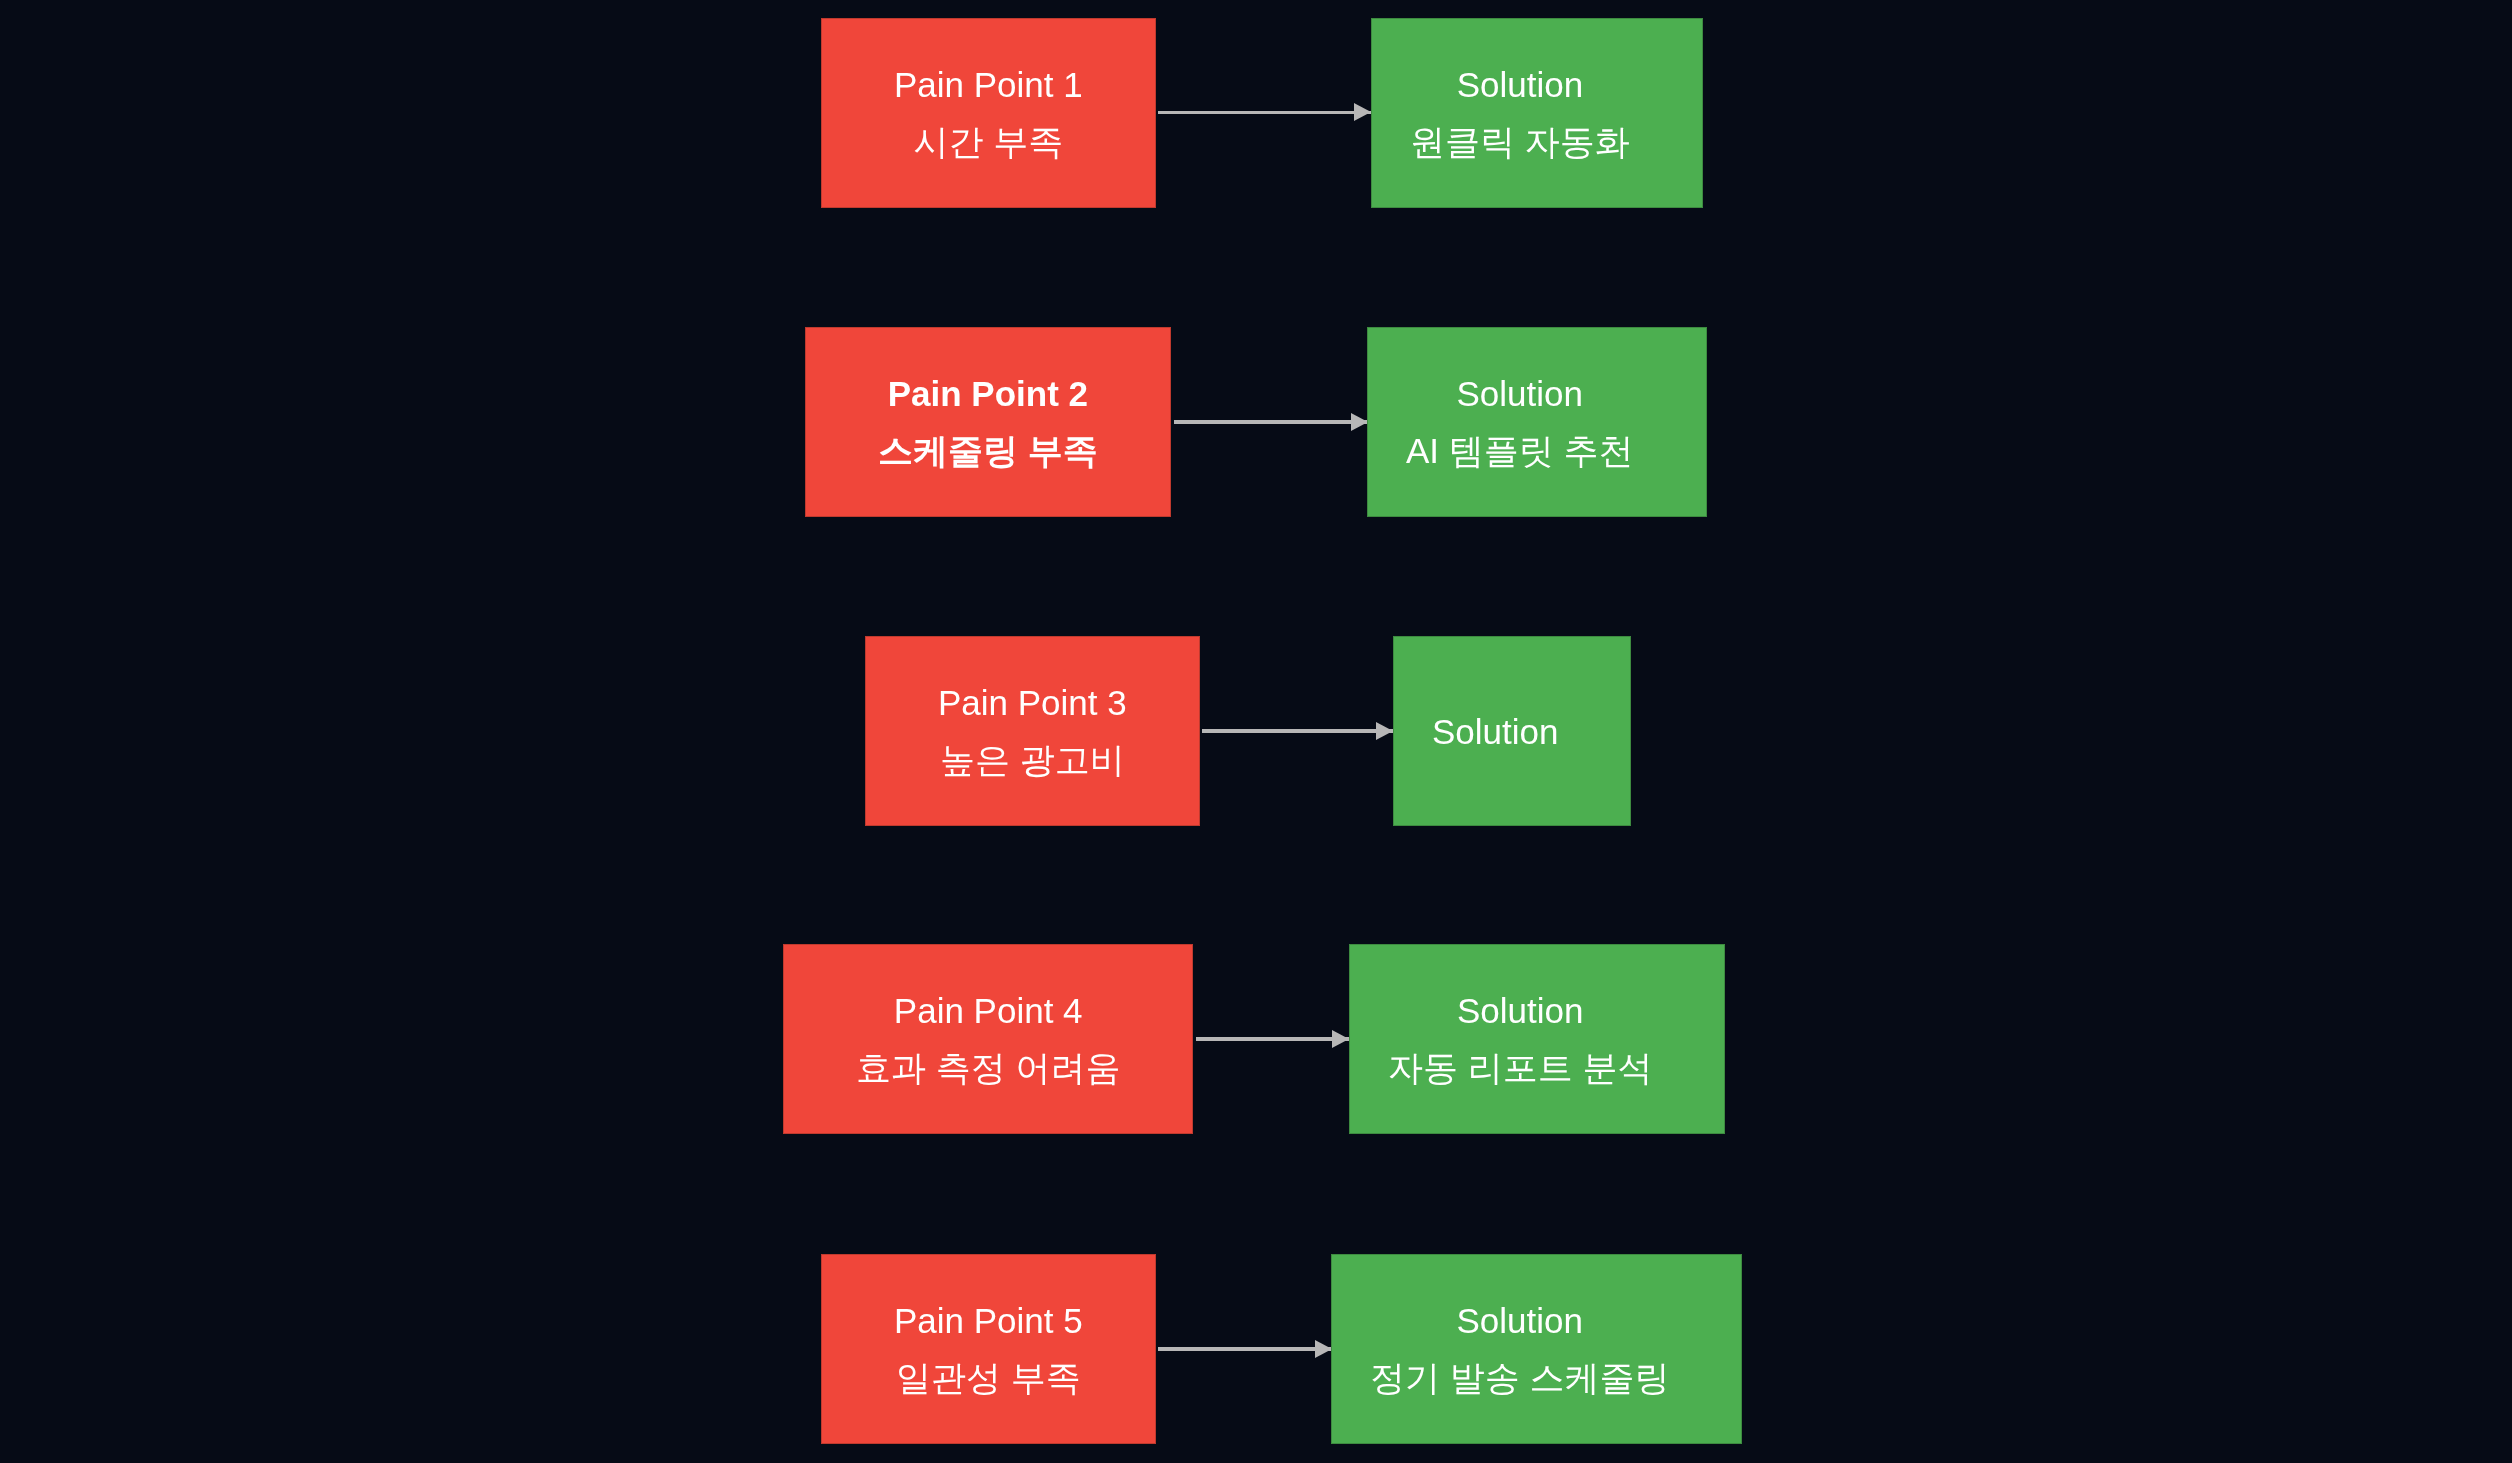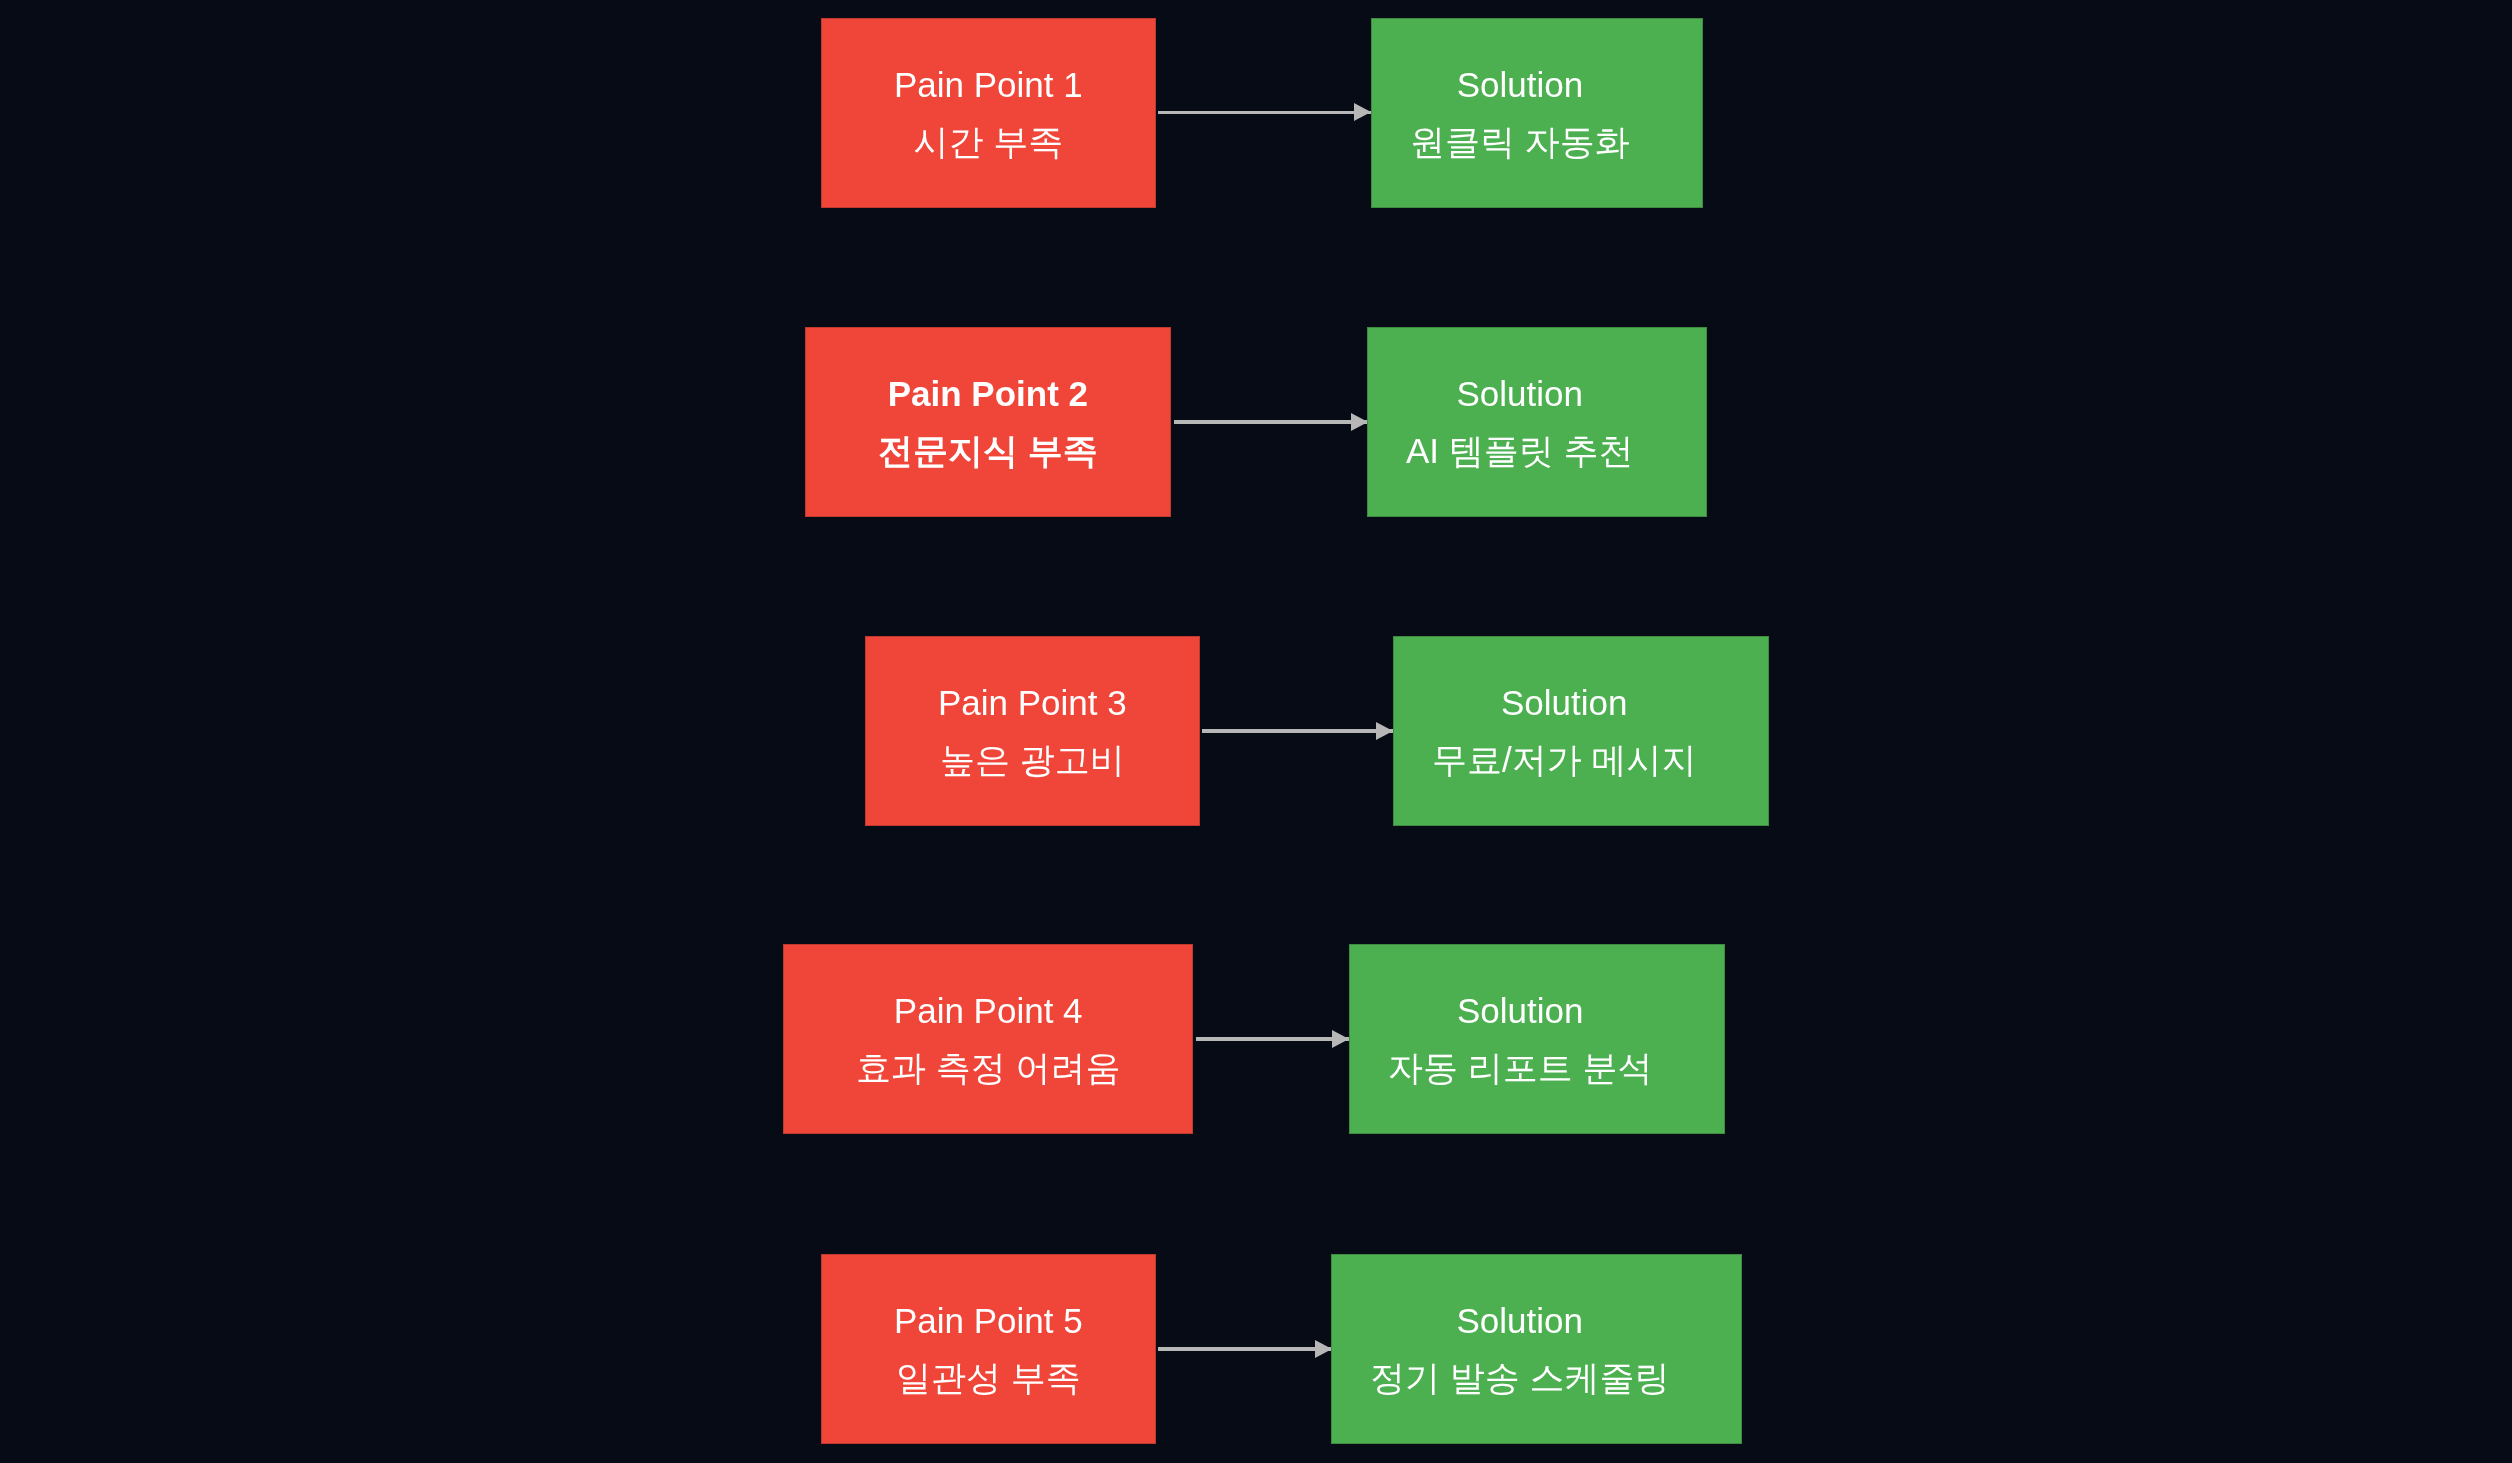--- a/index.html
+++ b/index.html
@@ -78,38 +78,37 @@
     <div class="arrow" style="left: 1158px; width: 213px;"></div>
     <div class="box sol" style="left: 1371px;">
       <div>Solution</div>
       <div>원클릭 자동화</div>
     </div>
   </div>
 
   <div class="row r2">
     <div class="box pain" style="left: 805px; font-weight: bold;">
       <div>Pain Point 2</div>
-      <div>전문지식 부족</div>
+      <div>스케줄링 부족</div>
     </div>
     <div class="arrow" style="left: 1174px; width: 194px;"></div>
     <div class="box sol" style="left: 1367px;">
       <div>Solution</div>
       <div>AI 템플릿 추천</div>
     </div>
   </div>
 
   <div class="row r3">
     <div class="box pain" style="left: 821px;">
       <div>Pain Point 3</div>
       <div>높은 광고비</div>
     </div>
     <div class="arrow" style="left: 1158px; width: 191px;"></div>
     <div class="box sol" style="left: 1349px;">
       <div>Solution</div>
-      <div>무료/저가 메시지</div>
     </div>
   </div>
 
   <div class="row r4">
     <div class="box pain" style="left: 783px;">
       <div>Pain Point 4</div>
       <div>효과 측정 어려움</div>
     </div>
     <div class="arrow" style="left: 1196px; width: 153px;"></div>
     <div class="box sol" style="left: 1349px;">

